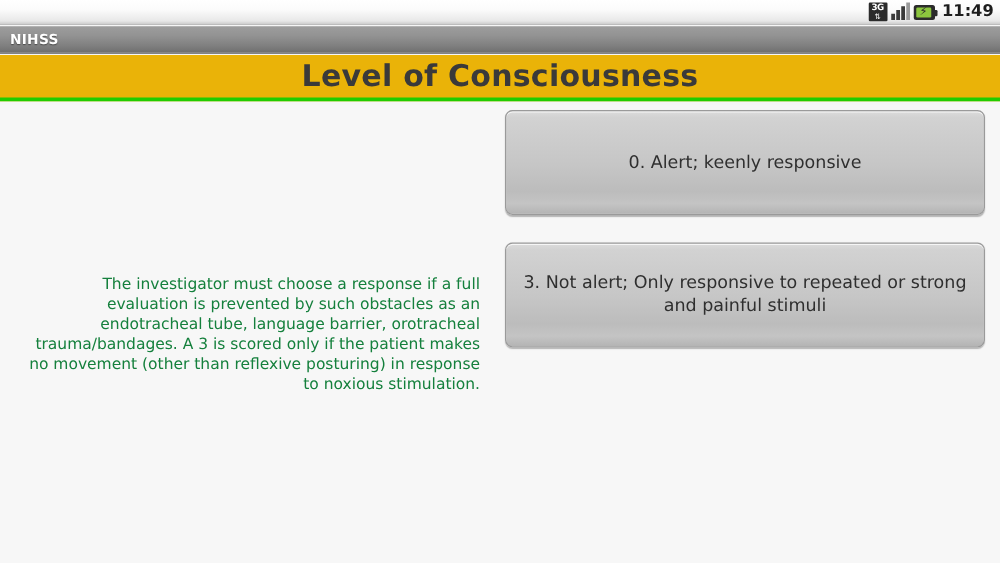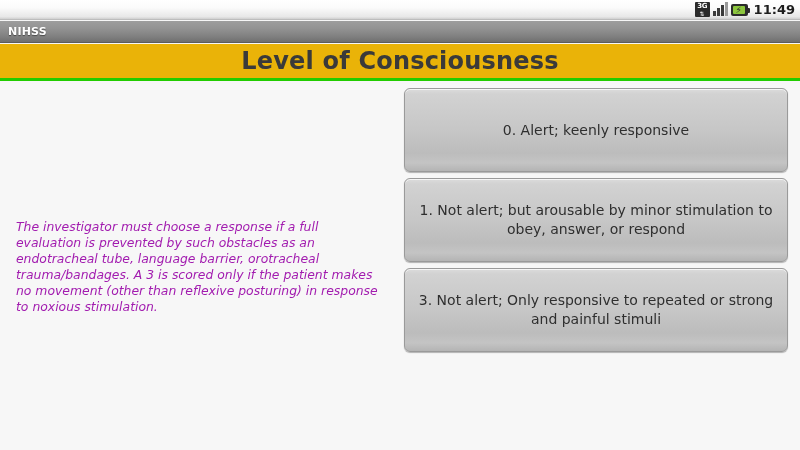--- a/index.html
+++ b/index.html
@@ -92,31 +92,31 @@
     position:absolute; left:0; top:84px; width:800px; height:366px;
     background:#f7f7f7;
     display:flex;
   }
   .left-pane{
     width:400px; height:366px;
     display:flex; align-items:center; justify-content:center;
   }
   .desc{
     width:384px;
-    font-size:12.4px; line-height:16px; color:#a21caf;
-    text-align:left; padding:0 8px;font-style:italic;
+    font-size:12.4px; line-height:16px; color:#15803d;
+    text-align:right; padding:0 8px;
   }
   .right-pane{
     width:400px; height:366px;
     padding:4px 12px 6px 4px;
     display:flex; flex-direction:column; justify-content:flex-start;
   }
 
   .answer{
-    width:384px; height:84px; margin-bottom:6px;
+    width:384px; height:84px; margin-bottom:22px;
     border:1px solid #9a9a9a; border-radius:6px;
     background:linear-gradient(to bottom,#dcdcdc 0%,#d2d2d2 6%,#c6c6c6 52%,#bcbcbc 78%,#c4c4c4 90%,#b4b4b4 100%);
     box-shadow:0 1px 1px rgba(0,0,0,.28), inset 0 1px 0 rgba(255,255,255,.75);
     display:flex; align-items:center; justify-content:center;
     text-align:center;
     padding:0 10px;
     font-size:14px; line-height:19px; color:#2f2f2f;
     cursor:pointer;
   }
   .answer:last-child{ margin-bottom:0; }
@@ -158,17 +158,16 @@
 </div>
 
 <div class="content">
 
   <div class="left-pane">
     <p class="desc">The investigator must choose a response if a full evaluation is prevented by such obstacles as an endotracheal tube, language barrier, orotracheal trauma/bandages. A 3 is scored only if the patient makes no movement (other than reflexive posturing) in response to noxious stimulation.</p>
   </div>
 
   <div class="right-pane">
     <div class="answer">0. Alert; keenly responsive</div>
-    <div class="answer">1. Not alert; but arousable by minor stimulation to obey, answer, or respond</div>
     <div class="answer">3. Not alert; Only responsive to repeated or strong and painful stimuli</div>
   </div>
 
 </div>
 
 </body></html>

